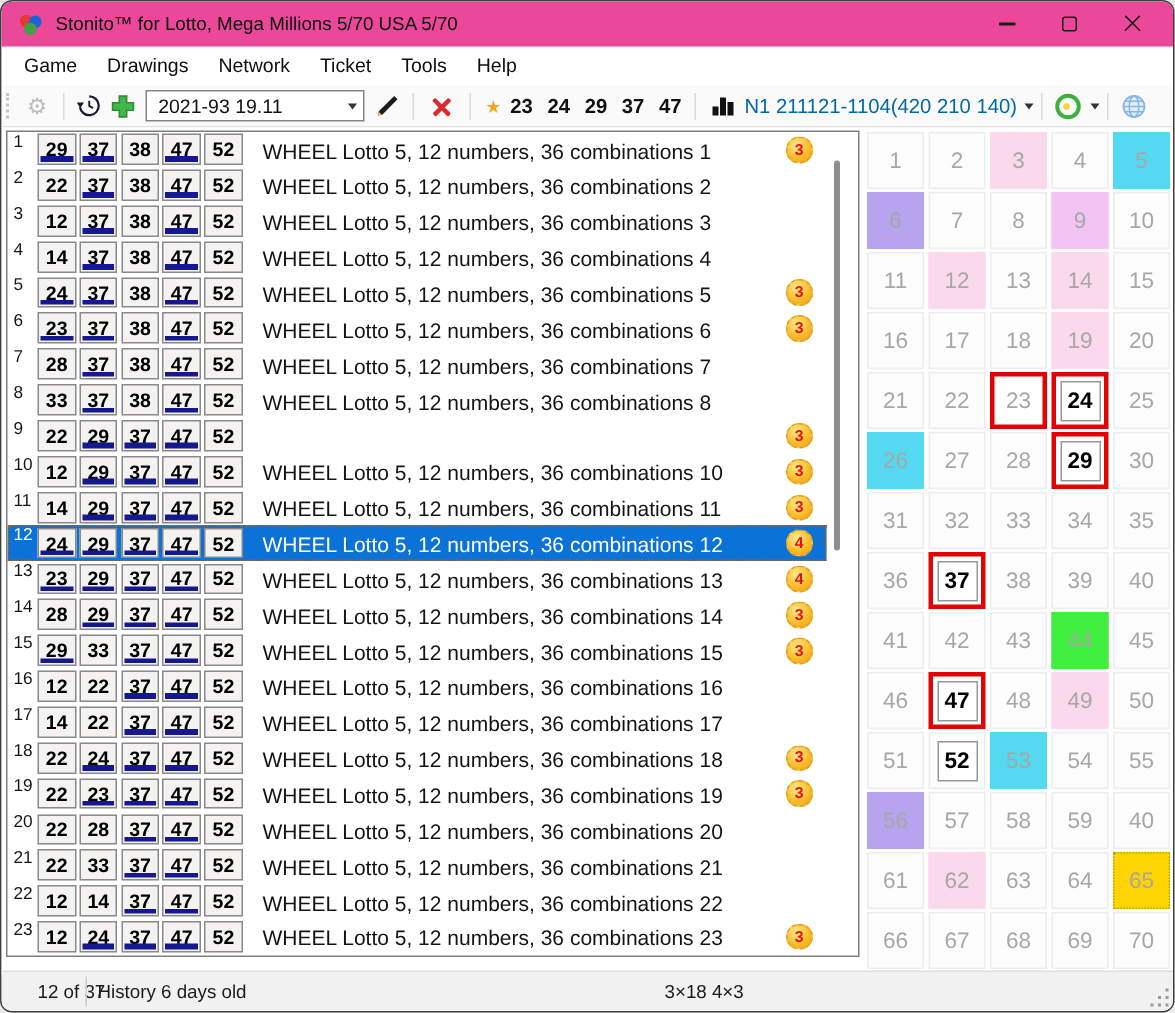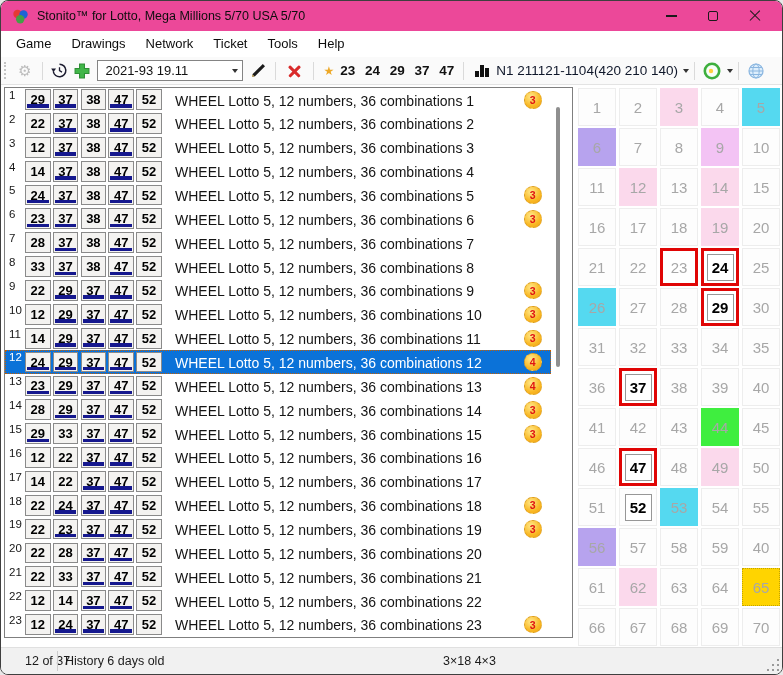--- a/index.html
+++ b/index.html
@@ -28,21 +28,21 @@
   .toolbar{height:28px;background:#fafafa;border-bottom:1px solid #e3e3e3;display:flex;align-items:center;}
   .tgrip{width:3px;height:17px;border-left:2px dotted #c3c3c3;margin:0 5px 0 3px;}
   .tsep{width:1px;height:18px;background:#dadada;margin:0 5px;}
   .ticon{display:flex;align-items:center;justify-content:center;margin:0 3px;}
   .gear{font-size:15px;color:#bdbdbd;margin:0 6px;}
   .combo{width:146px;height:21px;border:1px solid #848484;background:#fff;display:flex;align-items:center;
     font-size:13px;color:#111;padding:0 4px 0 7px;margin:0 4px;}
   .combo .spacer{flex:1;}
   .dtri{width:0;height:0;border-left:3.5px solid transparent;border-right:3.5px solid transparent;border-top:4px solid #333;}
   .tnum{font-size:13.5px;color:#111;word-spacing:6px;margin:0 4px;font-weight:bold;}
-  .tstat{font-size:13.5px;color:#0f172a;margin:0 5px 0 2px;white-space:nowrap;}
+  .tstat{font-size:13.5px;color:#0369a1;margin:0 5px 0 2px;white-space:nowrap;}
   .star{color:#eda827;font-size:12px;margin:0 2px 0 4px;}
   .bars{display:flex;align-items:flex-end;height:13px;margin:0 4px 0 6px;}
   .bars i{display:block;width:3.5px;background:#111;margin-right:1.5px;}
   .bars i:nth-child(1){height:6px;}.bars i:nth-child(2){height:12px;}.bars i:nth-child(3){height:9px;}
   .redx{position:relative;width:13px;height:13px;margin:0 7px;}
   .redx::before,.redx::after{content:"";position:absolute;left:-1px;top:5.5px;width:15px;height:2.6px;background:#d92b2b;border-radius:1px;}
   .redx::before{transform:rotate(45deg);}
   .redx::after{transform:rotate(-45deg);}
 
   
@@ -287,21 +287,20 @@
           </div>
           <div class="lrow">
             <span class="idx">9</span>
             <span class="cells">
               <span class="ncell">22</span>
               <span class="ncell hit">29</span>
               <span class="ncell hit">37</span>
               <span class="ncell hit">47</span>
               <span class="ncell">52</span>
             </span>
-            <span class="lbl">WHEEL Lotto 5, 12 numbers, 36 combinations 9</span>
             <span class="badge">3</span>
           </div>
           <div class="lrow">
             <span class="idx">10</span>
             <span class="cells">
               <span class="ncell">12</span>
               <span class="ncell hit">29</span>
               <span class="ncell hit">37</span>
               <span class="ncell hit">47</span>
               <span class="ncell">52</span>

